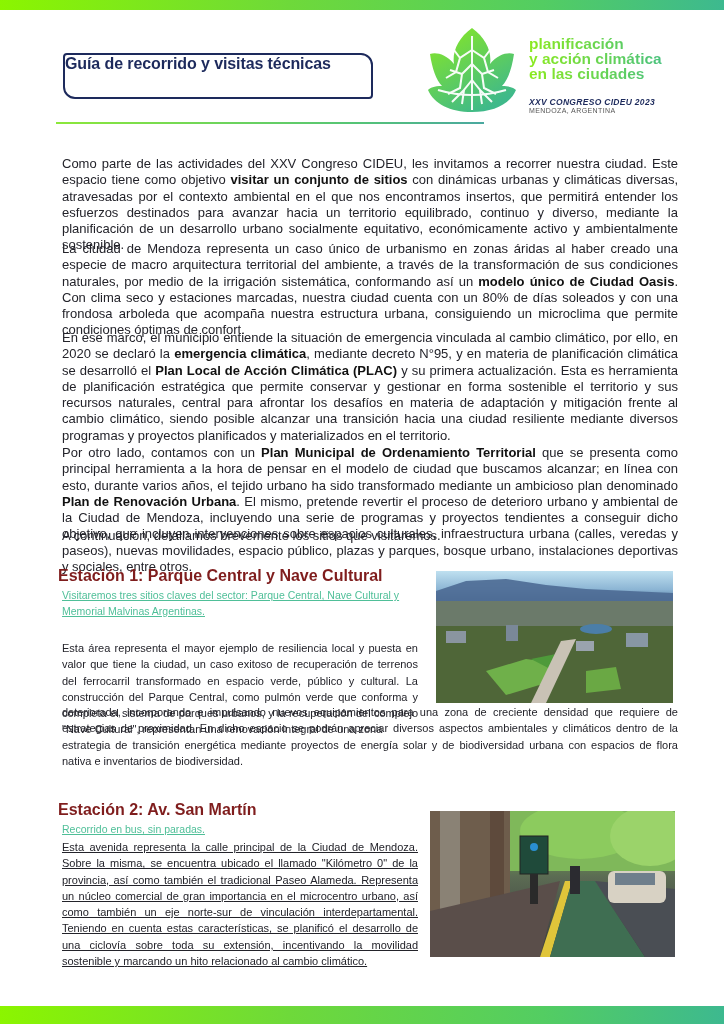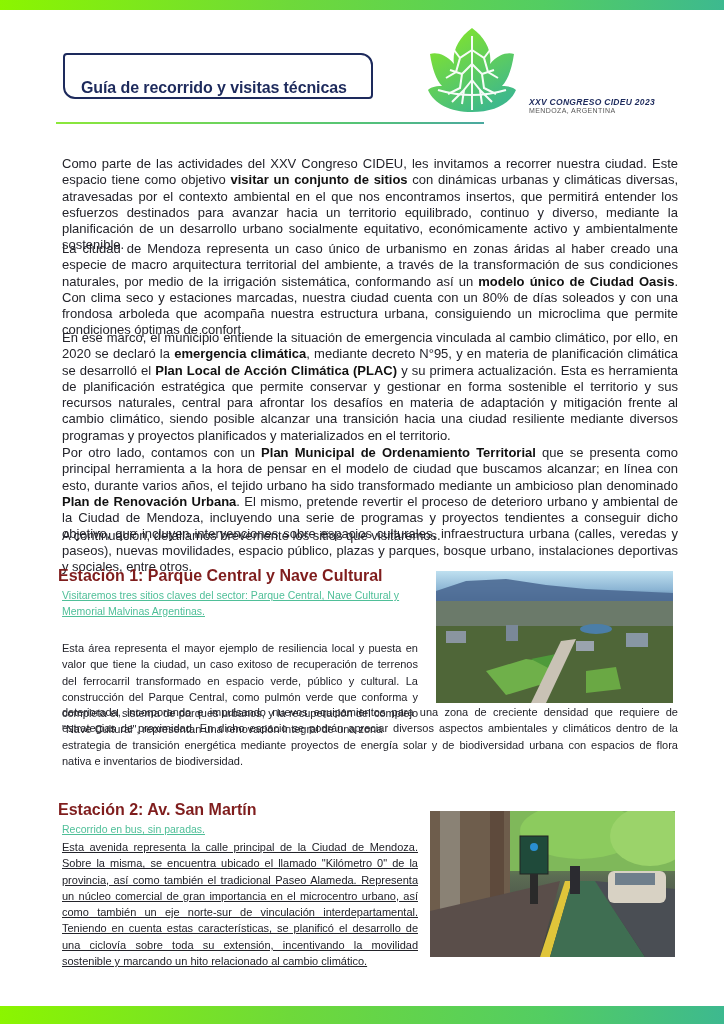--- a/index.html
+++ b/index.html
@@ -6,21 +6,21 @@
   html, body { width: 724px; height: 1024px; background: #ffffff; overflow: hidden; }
   body { position: relative; font-family: "Liberation Sans", "DejaVu Sans", sans-serif; color: #1e1e24; }
 
   .top-bar { position: absolute; left: 0; top: 0; width: 724px; height: 10px;
     background: linear-gradient(90deg, #8bf500 0%, #6ed93a 40%, #53cd62 75%, #3db98f 100%); }
   .bottom-bar { position: absolute; left: 0; bottom: 0; width: 724px; height: 18px;
     background: linear-gradient(90deg, #8bf500 0%, #6ed93a 40%, #53cd62 75%, #3db98f 100%); }
 
   .title-box { position: absolute; left: 63px; top: 53px; width: 310px; height: 46px;
     border: 2px solid #1d2a5c; border-radius: 4px 12px 4px 12px;
-    display: flex; align-items: flex-end; padding-left: 16px; }
+    display: flex; align-items: flex-start; padding-left: 0; }
   .title-box span { font-weight: bold; font-size: 16px; color: #1d2a5c; letter-spacing: -0.1px; }
 
   .header-rule { position: absolute; left: 56px; top: 122px; width: 428px; height: 2px;
     background: linear-gradient(90deg, #8ce83a, #55c476 70%, #4aa8a0); }
 
   .logo { position: absolute; left: 426px; top: 24px; width: 250px; height: 90px; }
   .logo svg.leaf { position: absolute; left: 0; top: 0; width: 92px; height: 90px; }
   .logo .brand { position: absolute; left: 103px; top: 12px; font-weight: bold; font-size: 15.5px; line-height: 15px;
     background: linear-gradient(90deg, #8bea1f, #4ac27e); -webkit-background-clip: text; background-clip: text; color: transparent; }
   .logo .brand div { white-space: nowrap; }
@@ -77,20 +77,25 @@
       <path d="M46 12 L46 86"></path>
       <path d="M46 26 L34 34 L30 48 L20 54 M34 34 L28 26"></path>
       <path d="M46 40 L36 50 L34 64 L22 70 M36 50 L24 46"></path>
       <path d="M46 56 L38 66 L36 80 M38 66 L26 78"></path>
       <path d="M46 26 L58 34 L62 48 L72 54 M58 34 L64 26"></path>
       <path d="M46 40 L56 50 L58 64 L70 70 M56 50 L68 46"></path>
       <path d="M46 56 L54 66 L56 80 M54 66 L66 78"></path>
       <path d="M12 66 Q46 76 80 66"></path>
     </g>
   </svg>
+  <div class="brand">
+    <div>planificación</div>
+    <div>y acción climática</div>
+    <div>en las ciudades</div>
+  </div>
   <div class="congress">XXV CONGRESO CIDEU 2023</div>
   <div class="city">MENDOZA, ARGENTINA</div>
 </div>
 
 <p class="content p1"><span>Como parte de las actividades del XXV Congreso CIDEU, les invitamos a recorrer nuestra ciudad. Este espacio tiene como objetivo </span><b>visitar un conjunto de sitios</b><span> con dinámicas urbanas y climáticas diversas, atravesadas por el contexto ambiental en el que nos encontramos insertos, que permitirá entender los esfuerzos destinados para avanzar hacia un territorio equilibrado, continuo y diverso, mediante la planificación de un desarrollo urbano socialmente equitativo, económicamente activo y ambientalmente sostenible.</span></p>
 
 <p class="content p2"><span>La ciudad de Mendoza representa un caso único de urbanismo en zonas áridas al haber creado una especie de macro arquitectura territorial del ambiente, a través de la transformación de sus condiciones naturales, por medio de la irrigación sistemática, conformando así un </span><b>modelo único de Ciudad Oasis</b><span>. Con clima seco y estaciones marcadas, nuestra ciudad cuenta con un 80% de días soleados y con una frondosa arboleda que acompaña nuestra estructura urbana, consiguiendo un microclima que permite condiciones óptimas de confort.</span></p>
 
 <p class="content p3"><span>En ese marco, el municipio entiende la situación de emergencia vinculada al cambio climático, por ello, en 2020 se declaró la </span><b>emergencia climática</b><span>, mediante decreto N°95, y en materia de planificación climática se desarrolló el </span><b>Plan Local de Acción Climática (PLAC)</b><span> y su primera actualización. Esta es herramienta de planificación estratégica que permite conservar y gestionar en forma sostenible el territorio y sus recursos naturales, central para afrontar los desafíos en materia de adaptación y mitigación frente al cambio climático, siendo posible alcanzar una transición hacia una ciudad resiliente mediante diversos programas y proyectos planificados y materializados en el territorio.</span></p>
 

